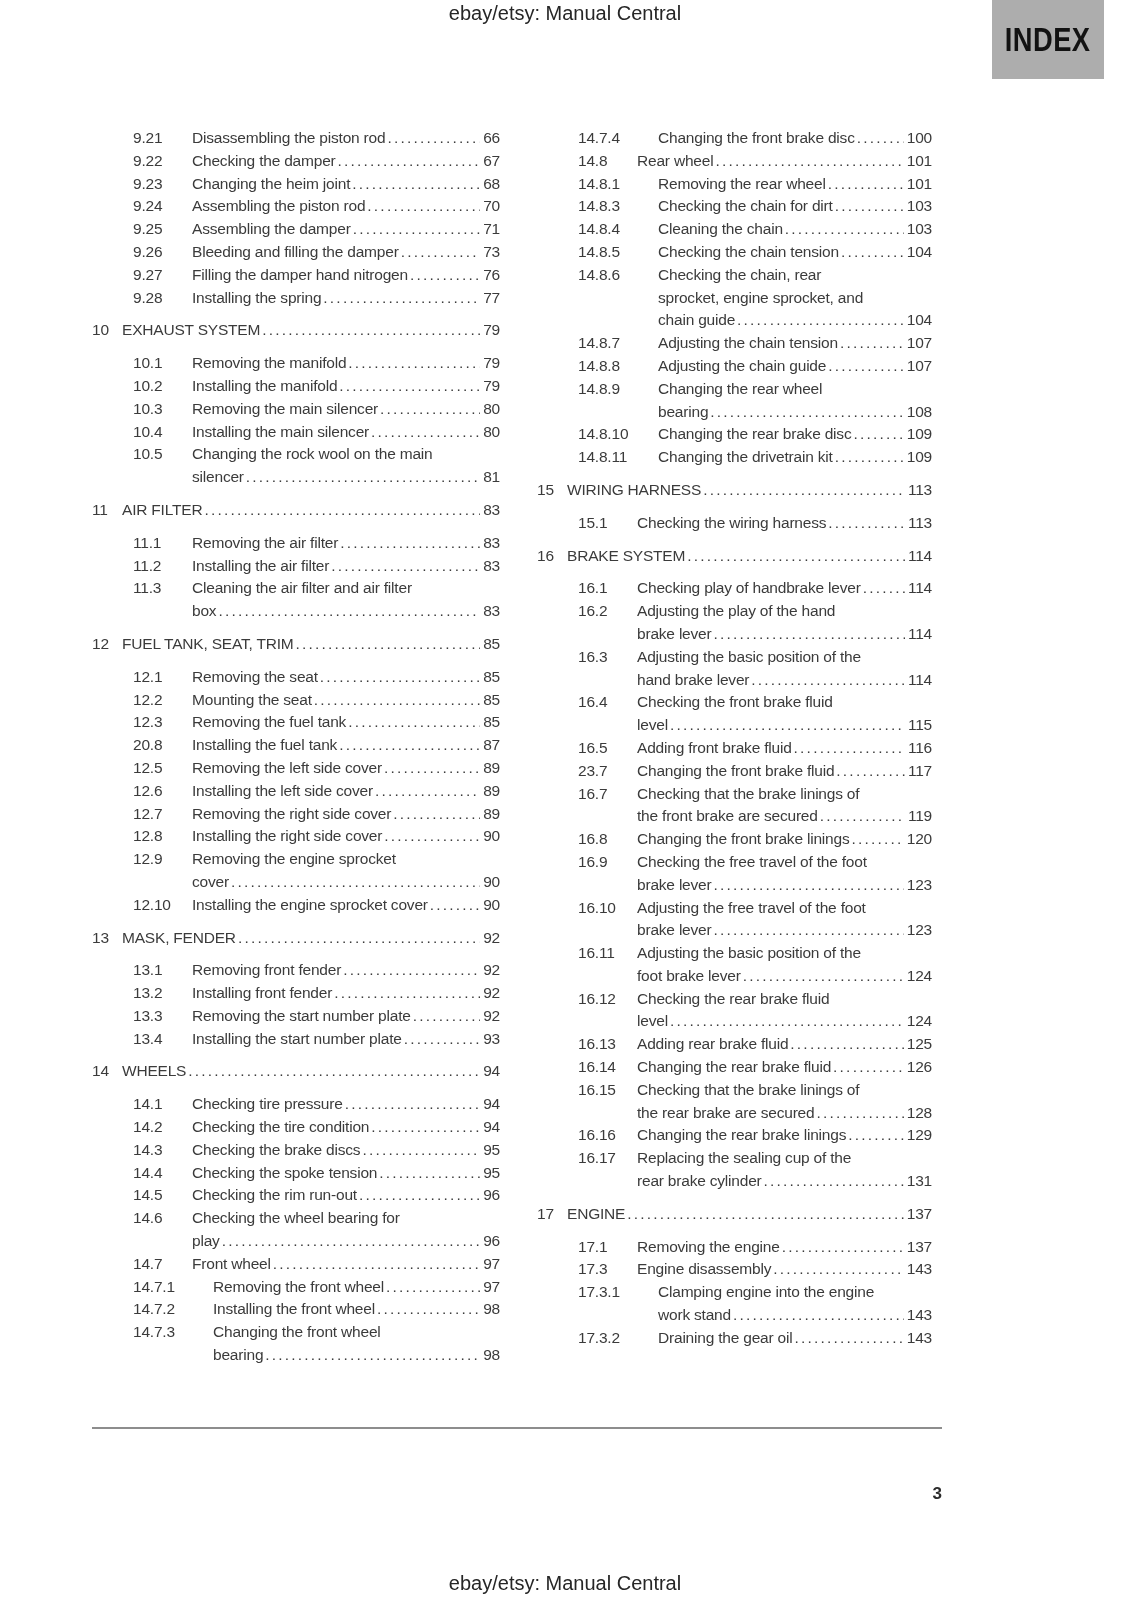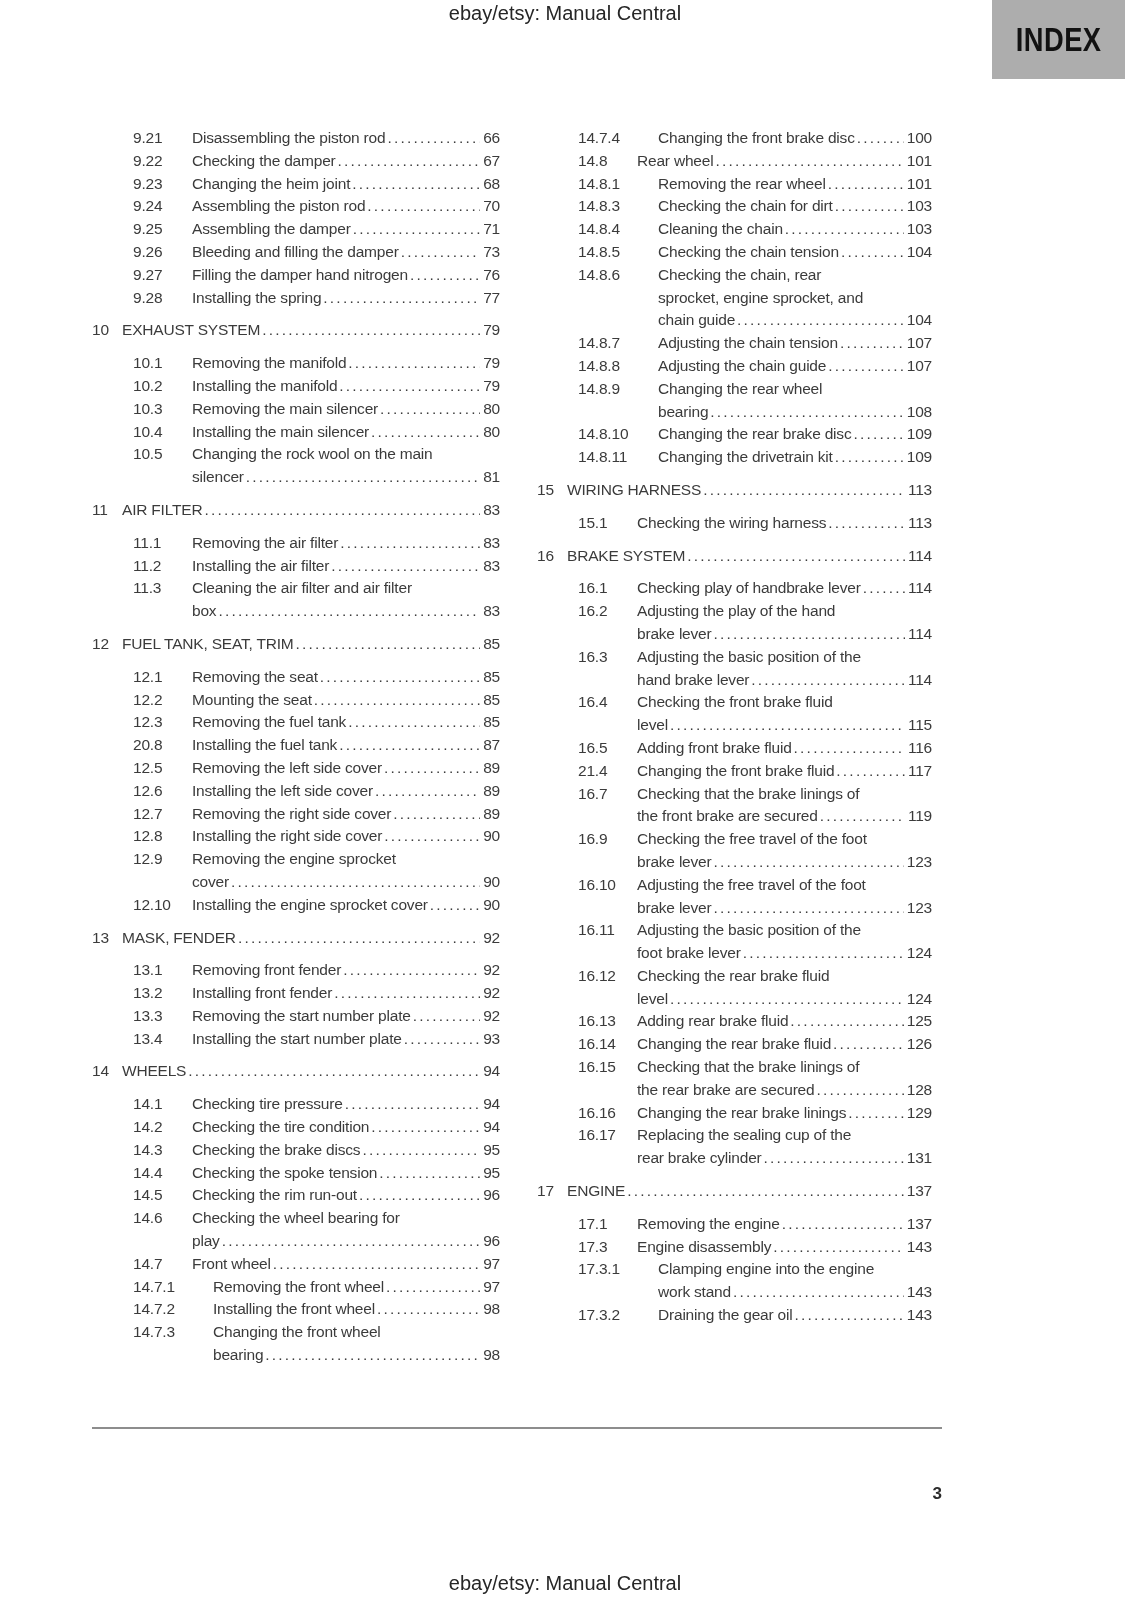--- a/index.html
+++ b/index.html
@@ -11,21 +11,21 @@
     color:#3b3b3b;
     overflow:hidden;
   }
 
   
   .header-title {
     position:absolute; top:1px; left:0; width:100%;
     text-align:center; font-size:20px; line-height:24px; color:#262626;
   }
   .index-tab {
-    position:absolute; left:992px; top:0; width:133px; height:79px;
+    position:absolute; left:992px; top:0; width:112px; height:79px;
     background:#adadad;
     display:flex; align-items:center; justify-content:center;
   }
   .index-label {
     font-weight:bold; font-size:31px; color:#121212;
     transform:scaleX(0.88) scaleY(1.06);
     letter-spacing:0.5px;
   }
   .footer-rule {
     position:absolute; left:92px; top:1427px; width:850px; height:0;
@@ -731,37 +731,47 @@
       <span class="num">16.5</span>
       <div class="body">
         <div class="line last">
           <span class="t">Adding front brake fluid</span>
           <span class="dots"></span>
           <span class="page">116</span>
         </div>
       </div>
     </div>
     <div class="entry level-section">
-      <span class="num">21.4</span>
+      <span class="num">23.7</span>
       <div class="body">
         <div class="line last">
           <span class="t">Changing the front brake fluid</span>
           <span class="dots"></span>
           <span class="page">117</span>
         </div>
       </div>
     </div>
     <div class="entry level-section">
       <span class="num">16.7</span>
       <div class="body">
         <div class="line">Checking that the brake linings of</div>
         <div class="line last">
           <span class="t">the front brake are secured</span>
           <span class="dots"></span>
           <span class="page">119</span>
+        </div>
+      </div>
+    </div>
+    <div class="entry level-section">
+      <span class="num">16.8</span>
+      <div class="body">
+        <div class="line last">
+          <span class="t">Changing the front brake linings</span>
+          <span class="dots"></span>
+          <span class="page">120</span>
         </div>
       </div>
     </div>
     <div class="entry level-section">
       <span class="num">16.9</span>
       <div class="body">
         <div class="line">Checking the free travel of the foot</div>
         <div class="line last">
           <span class="t">brake lever</span>
           <span class="dots"></span>

